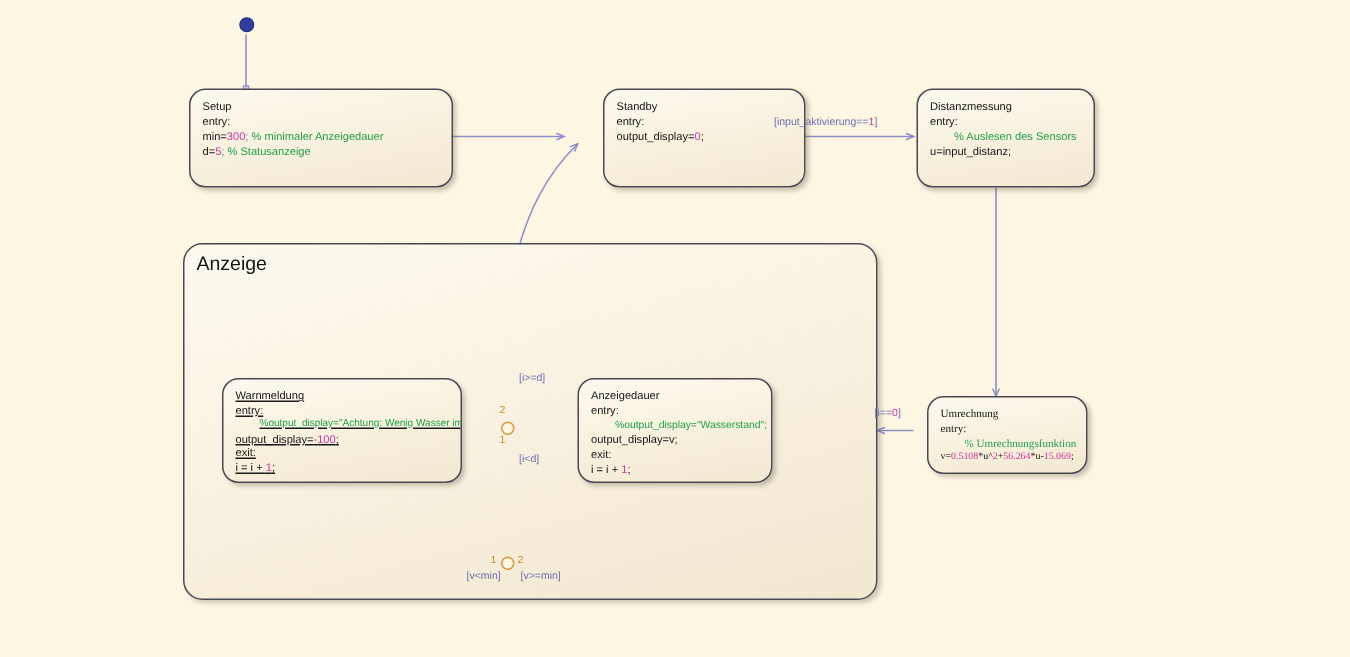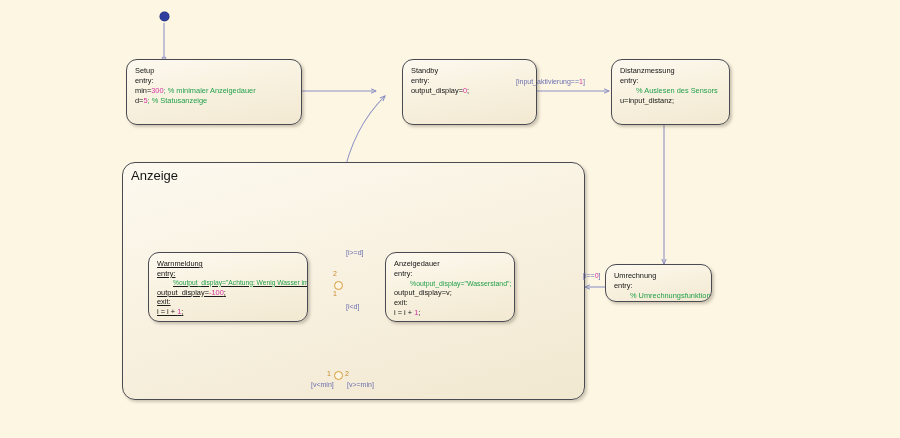--- a/index.html
+++ b/index.html
@@ -143,21 +143,21 @@
     <span class="code"><span>output_display=</span><span class="num">0</span><span>;</span></span>
   </div>
 
   <div class="state" style="left:611px;top:59px;width:119px;height:66px;">
     <span class="nm">Distanzmessung</span>
     <span class="kw">entry:</span>
     <span class="cmt">% Auslesen des Sensors</span>
     <span class="code">u=input_distanz;</span>
   </div>
 
-  <div class="state" style="left:605px;top:264px;width:107px;height:38px;">
+  <div class="state" style="left:618px;top:264px;width:107px;height:52px;font-family:Liberation Serif, serif;">
     <span class="nm">Umrechnung</span>
     <span class="kw">entry:</span>
     <span class="cmt">% Umrechnungsfunktion</span>
     <span class="code" style="font-size:6.6px;"><span>v=</span><span class="num">0.5108</span><span>*u^</span><span class="num">2</span><span>+</span><span class="num">56.264</span><span>*u-</span><span class="num">15.069</span><span>;</span></span>
   </div>
 
   <div class="state" style="left:148px;top:252px;width:160px;height:70px;text-decoration:underline;">
     <span class="nm">Warnmeldung</span>
     <span class="kw">entry:</span>
     <span class="cmt" style="font-size:6.7px;">%output_display="Achtung: Wenig Wasser im Tank";</span>

